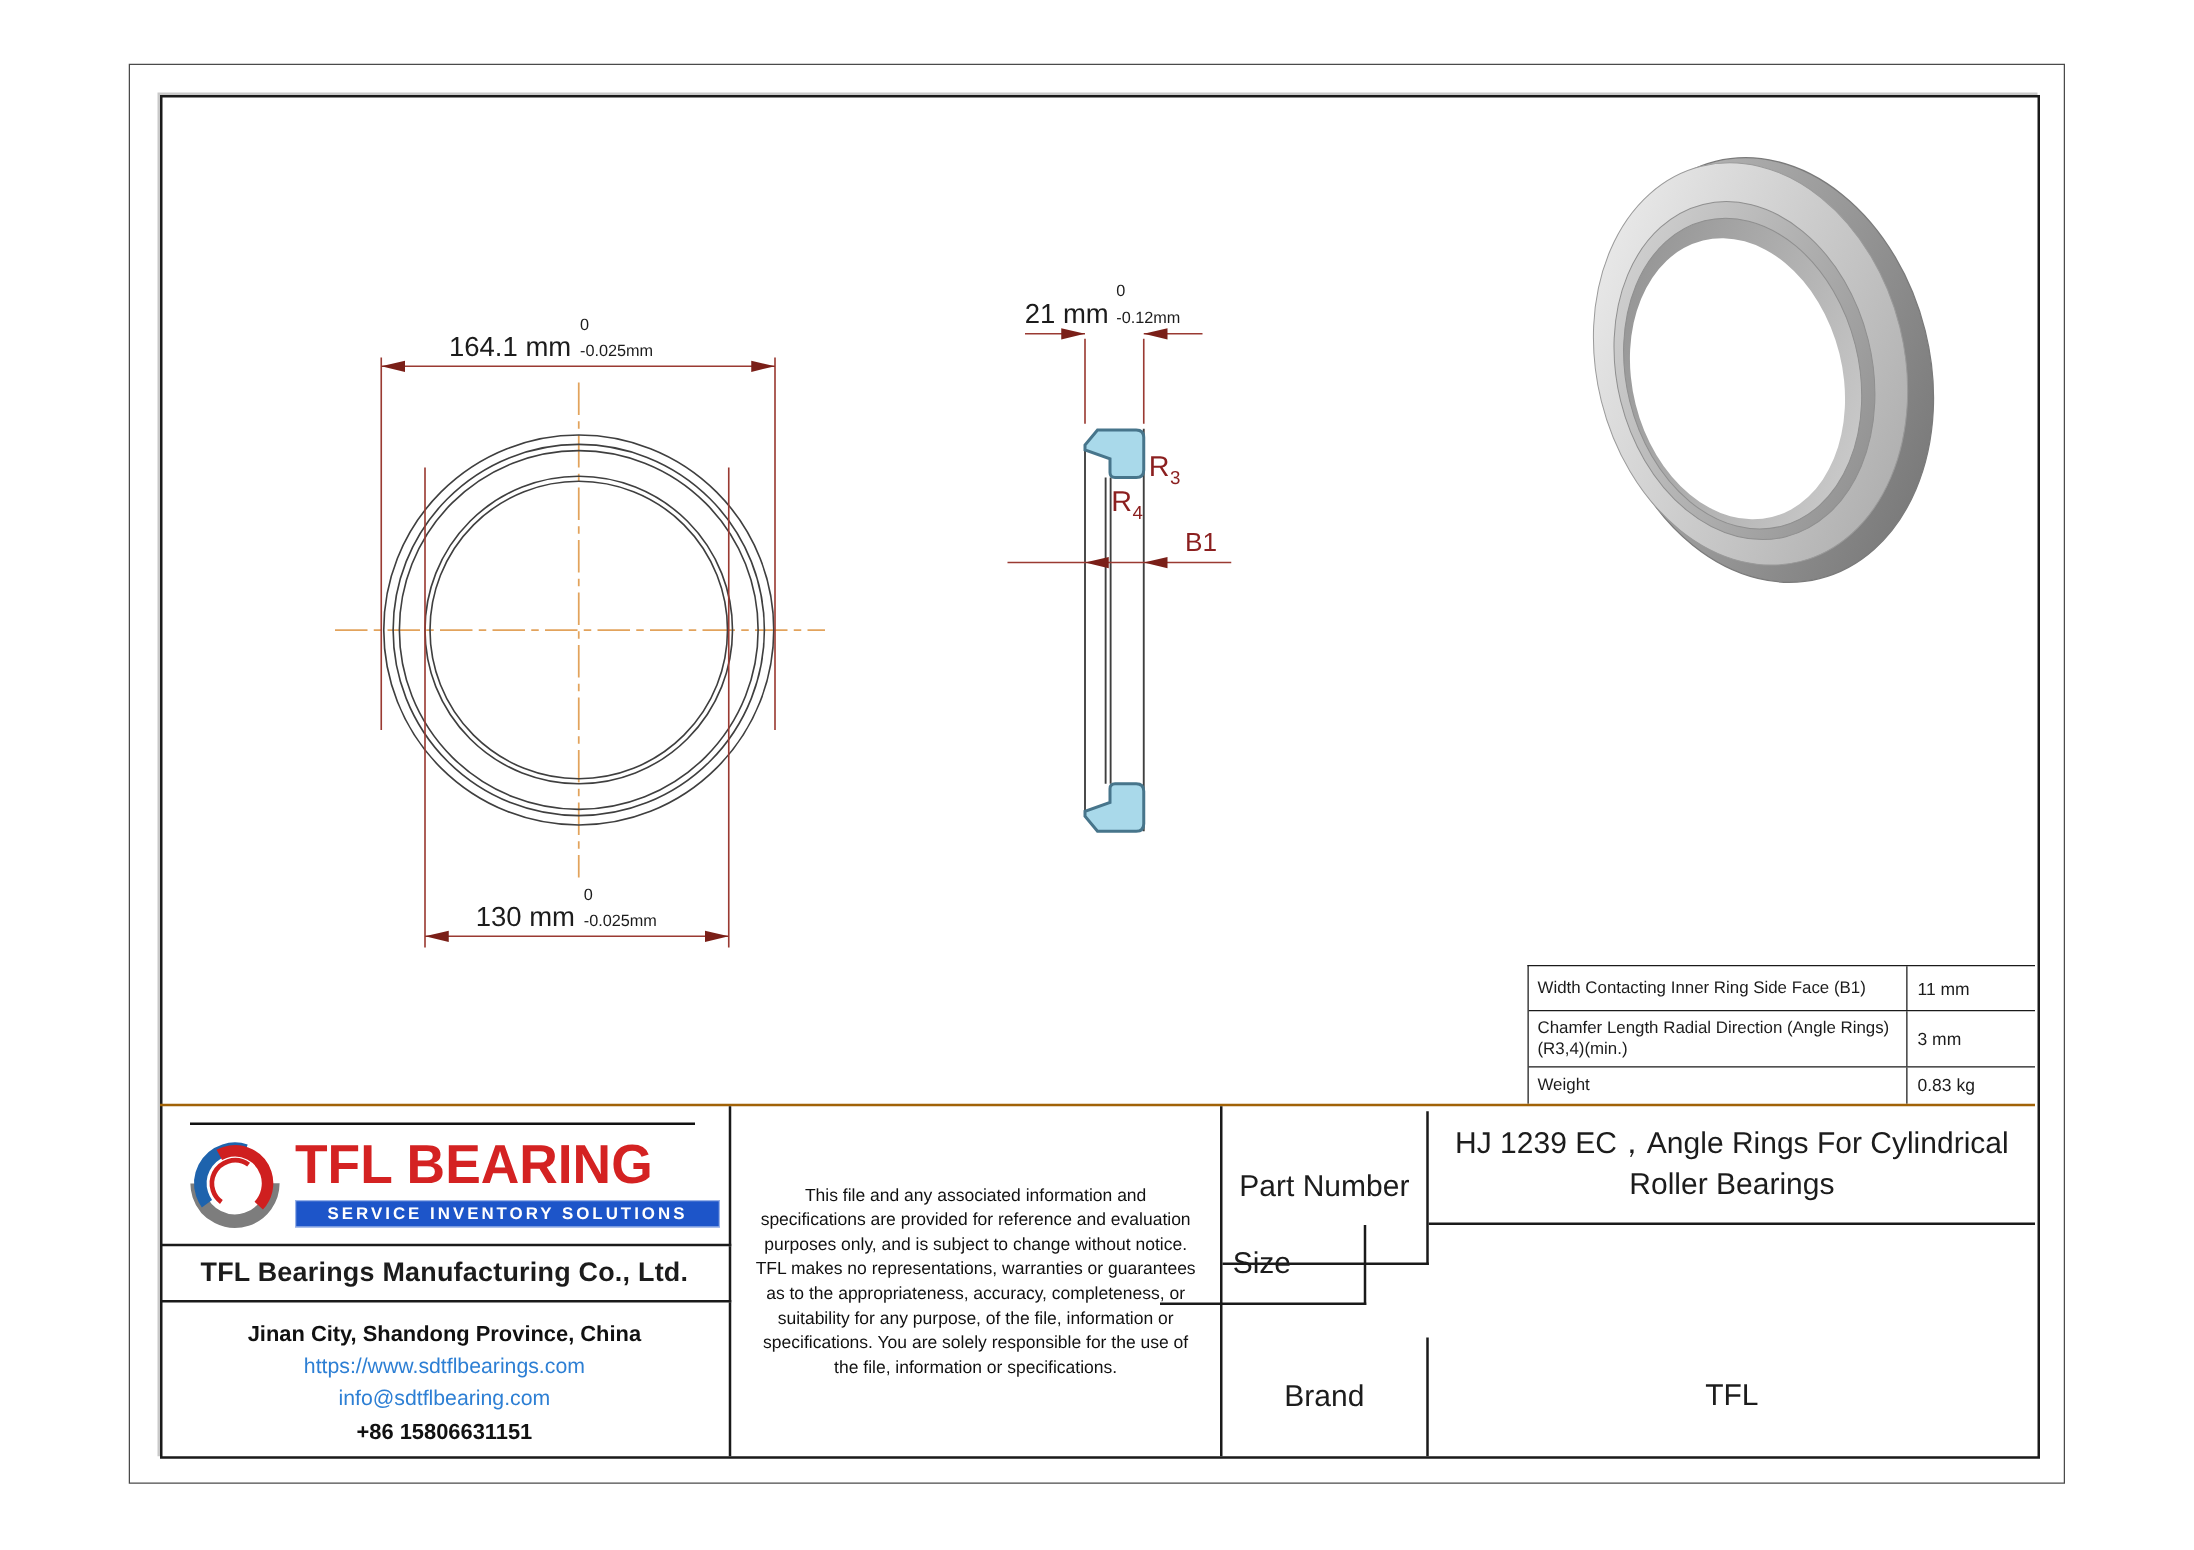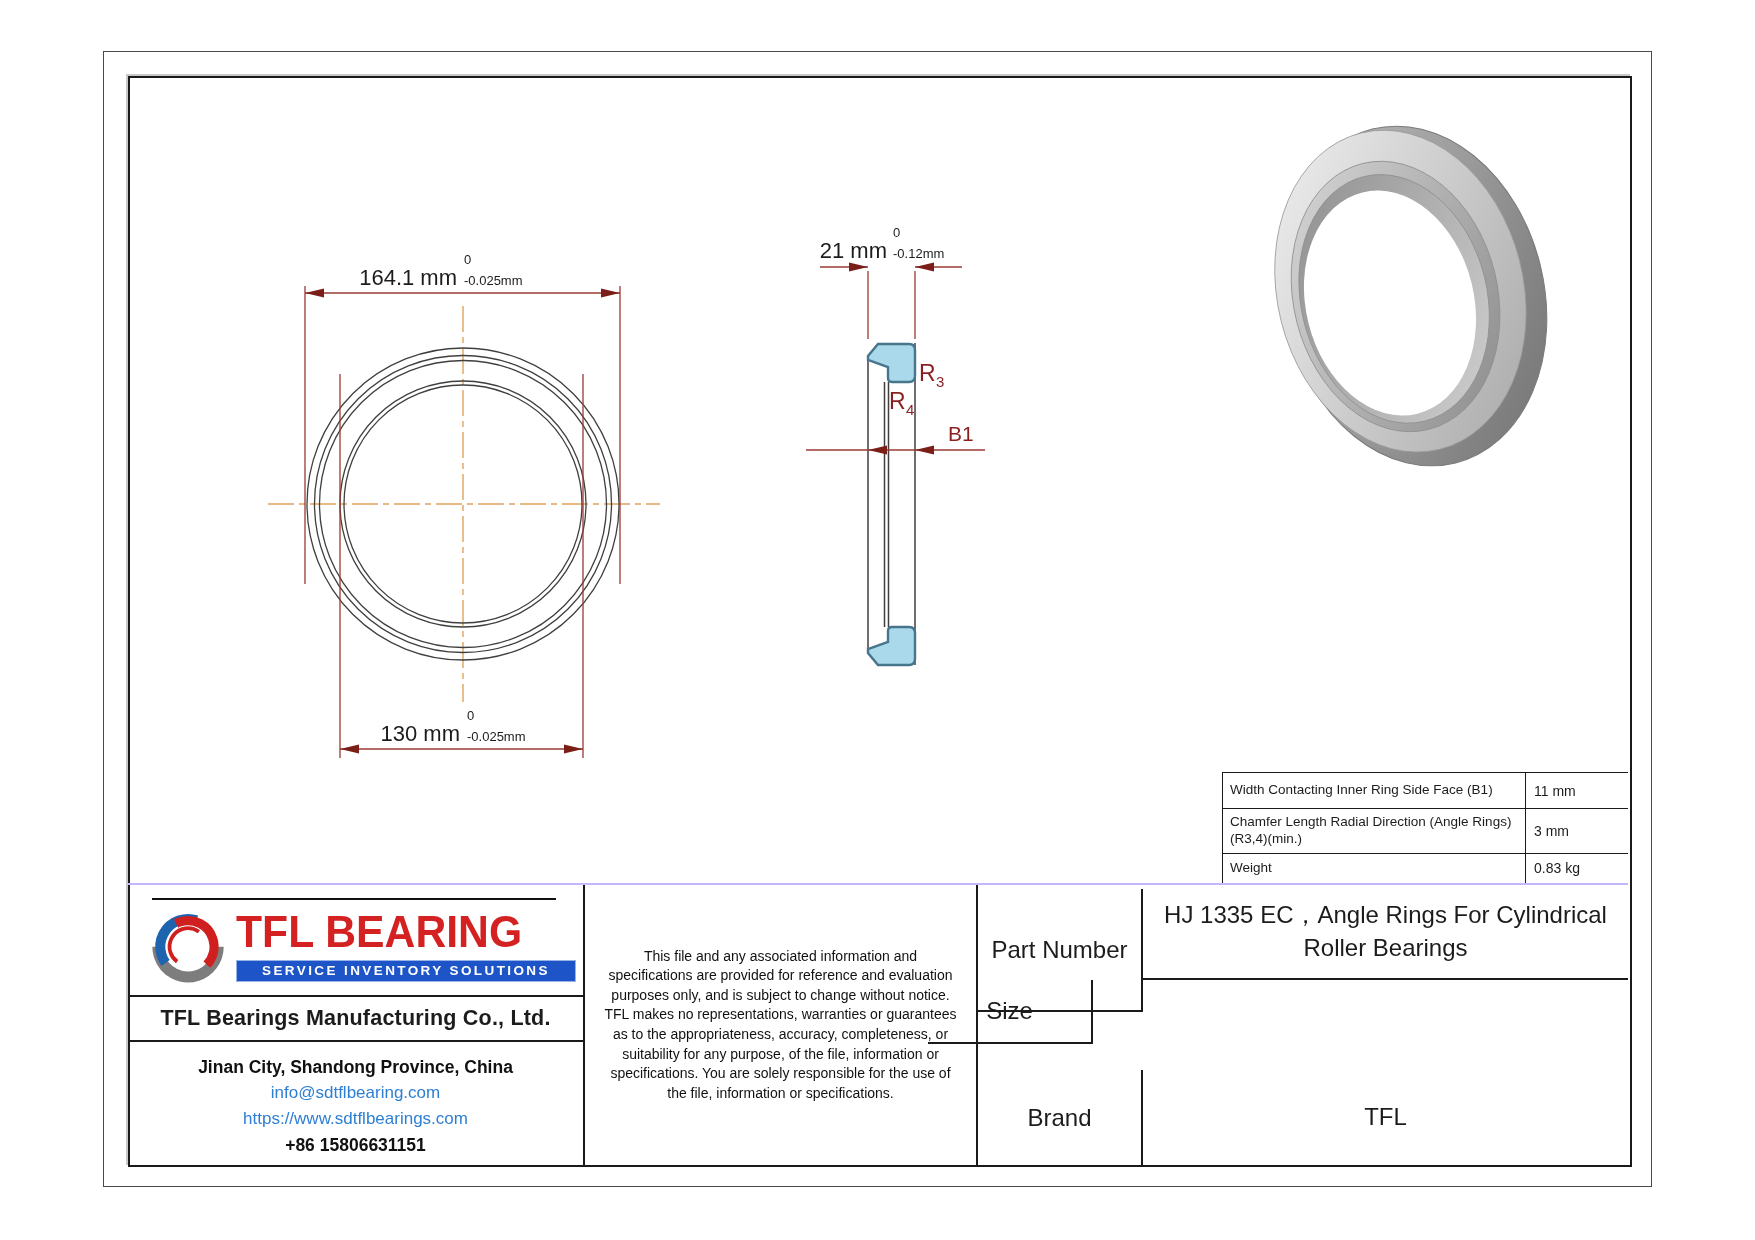--- a/index.html
+++ b/index.html
@@ -13,21 +13,21 @@
 
   
   .spec-table{position:absolute;left:1222px;top:772px;width:406px;height:111px;border-top:1.5px solid #1a1a1a;border-left:1.5px solid #1a1a1a;box-sizing:border-box;}
   .spec-row{display:flex;border-bottom:1.5px solid #1a1a1a;box-sizing:border-box;}
   .spec-row:last-child{border-bottom:none;}
   .spec-label{width:303px;box-sizing:border-box;border-right:1.5px solid #1a1a1a;padding:2px 4px 2px 7px;font-size:13.5px;line-height:1.25;display:flex;align-items:center;}
   .spec-value{flex:1;display:flex;align-items:center;padding-left:8px;font-size:14px;}
   .r1{height:36px;} .r2{height:45px;justify-content:center;} .r3r{height:28.5px;}
 
   
-  .title-block{position:absolute;left:128px;top:883px;width:1500px;height:280px;border-top:2px solid #c4b5fd;box-sizing:content-box;}
+  .title-block{position:absolute;left:128px;top:883px;width:1500px;height:280px;border-top:2px solid #a16207;box-sizing:content-box;}
   .tb-cell{position:absolute;box-sizing:border-box;}
   .b-r{border-right:2px solid #1a1a1a;} .b-b{border-bottom:2px solid #1a1a1a;}
 
   .logo-cell{left:0;top:0;width:457px;height:112px;}
   .logo-rule{position:absolute;left:24px;top:13px;width:404px;height:2px;background:#111;}
   .logo-swirl{position:absolute;left:18px;top:18px;}
   .logo-text{position:absolute;left:108px;top:22px;width:340px;}
   .logo-brand{font-size:44px;font-weight:bold;color:#d42222;letter-spacing:0px;transform:scaleX(.97);transform-origin:left;white-space:nowrap;}
   .logo-band{margin-top:3px;background:#1d55c9;color:#fff;font-size:13.5px;font-weight:bold;letter-spacing:2.4px;text-align:center;padding:3px 0 4px 0;box-shadow:inset 0 0 0 1px rgba(255,255,255,.55);white-space:nowrap;}
 
@@ -194,30 +194,30 @@
       <div class="logo-text">
         <div class="logo-brand">TFL BEARING</div>
         <div class="logo-band">SERVICE INVENTORY SOLUTIONS</div>
       </div>
     </div>
 
     <div class="tb-cell company-cell b-r b-b">TFL Bearings Manufacturing Co., Ltd.</div>
 
     <div class="tb-cell contact-cell b-r">
       <div class="contact-address">Jinan City, Shandong Province, China</div>
+      <div class="contact-link">https://www.sdtflbearings.com</div>
       <div class="contact-link">info@sdtflbearing.com</div>
-      <div class="contact-link">https://www.sdtflbearings.com</div>
       <div class="contact-phone">+86 15806631151</div>
     </div>
 
     <div class="tb-cell disclaimer-cell b-r">
       <div class="disclaimer-text">This file and any associated information and specifications are provided for reference and evaluation purposes only, and is subject to change without notice. TFL makes no representations, warranties or guarantees as to the appropriateness, accuracy, completeness, or suitability for any purpose, of the file, information or specifications.  You are solely responsible for the use of the file, information or specifications.</div>
     </div>
 
     <div class="tb-cell field-label fl-1 b-r b-b">Part Number</div>
-    <div class="tb-cell field-value fv-1 b-b">HJ 1335 EC，Angle Rings For Cylindrical Roller Bearings</div>
+    <div class="tb-cell field-value fv-1 b-b">HJ 1239 EC，Angle Rings For Cylindrical Roller Bearings</div>
 
     <div class="tb-cell field-label fl-2 b-r b-b">Size</div>
 
     <div class="tb-cell field-label fl-3 b-r">Brand</div>
     <div class="tb-cell field-value fv-3">TFL</div>
   </div>
 </div>
 
 </body></html>

